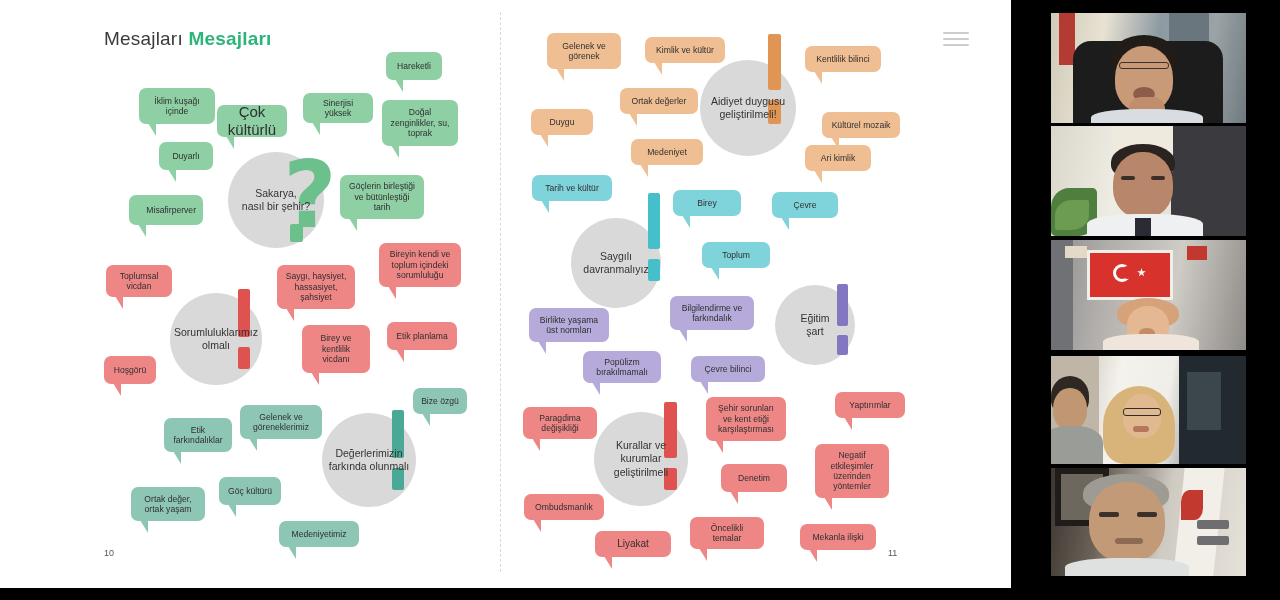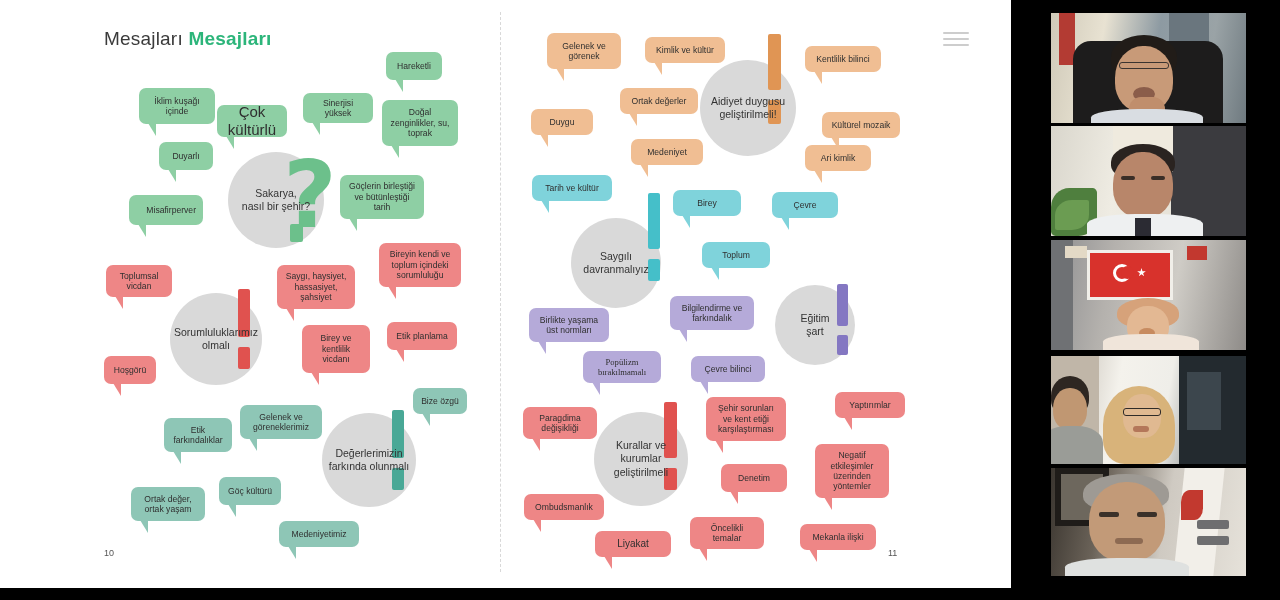--- a/index.html
+++ b/index.html
@@ -231,21 +231,21 @@
       <div class="glyph bang-dot" style="left:62px;top:50px;width:11px;height:20px;background:#8477C2;"></div>
     </div>
 
     <div class="bub tail-bl" style="left:529px;top:308px;width:80px;height:34px;background:#B5AAD9;color:#B5AAD9;font-size:8.6px;">
         <span style="color:#2f2f2f;">Birlikte yaşama üst normları</span>
       </div>
     <div class="bub tail-bl" style="left:670px;top:296px;width:84px;height:34px;background:#B5AAD9;color:#B5AAD9;font-size:8.6px;">
         <span style="color:#2f2f2f;">Bilgilendirme ve farkındalık</span>
       </div>
     <div class="bub tail-bl" style="left:583px;top:351px;width:78px;height:32px;background:#B5AAD9;color:#B5AAD9;font-size:8.6px;">
-        <span style="color:#2f2f2f;font-family:Liberation Serif, serif;">Popülizm bırakılmamalı</span>
+        <span style="color:#2f2f2f;">Popülizm bırakılmamalı</span>
       </div>
     <div class="bub tail-bl" style="left:691px;top:356px;width:74px;height:26px;background:#B5AAD9;color:#B5AAD9;font-size:8.6px;">
         <span style="color:#2f2f2f;">Çevre bilinci</span>
       </div>
 
     <div class="hub" style="left:594px;top:412px;width:94px;height:94px;font-size:10.5px;">
       <span>Kurallar ve kurumlar<br>geliştirilmeli</span>
       <div class="glyph bang-bar" style="left:70px;top:-10px;width:13px;height:56px;background:#E0524F;"></div>
       <div class="glyph bang-dot" style="left:70px;top:56px;width:13px;height:22px;background:#E0524F;"></div>
     </div>

